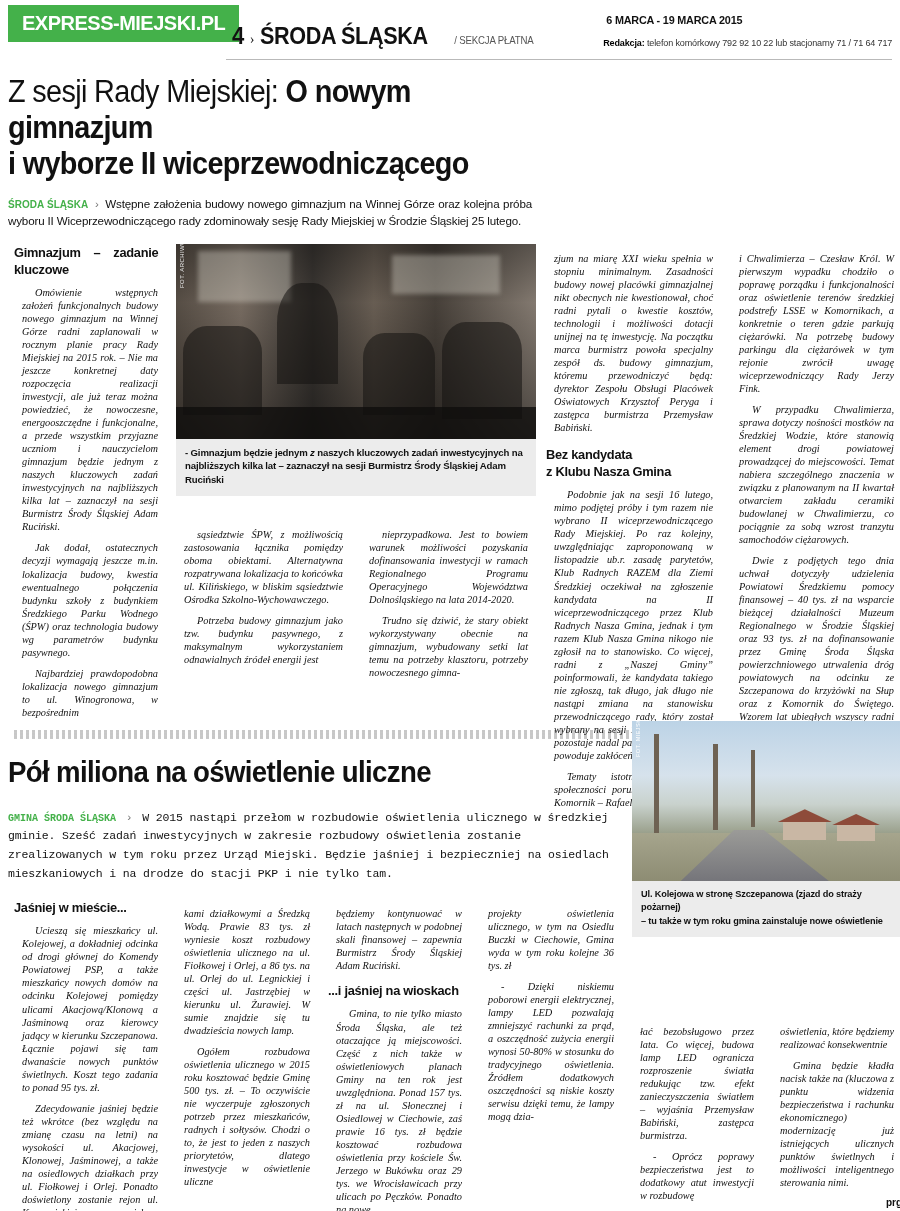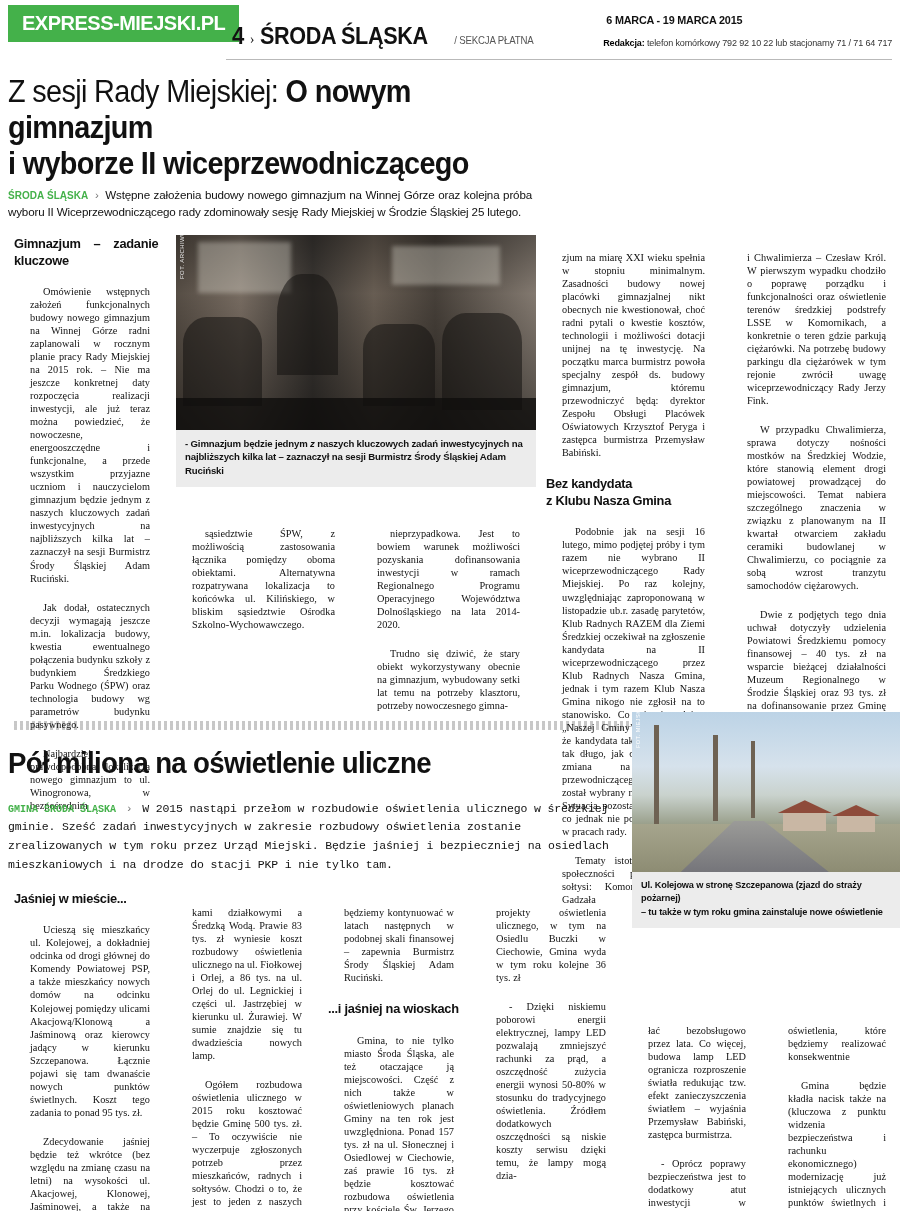--- a/index.html
+++ b/index.html
@@ -74,42 +74,42 @@
     transform-origin: left top;
     width: 570px;
   }
   .headline .light { font-weight: normal; }
   .headline .bold { font-weight: bold; }
 
   .lead {
     font-family: "Liberation Sans", sans-serif;
     font-size: 11.6px;
     line-height: 1.5;
-    margin-top: 4px;
+    margin-top: 13px;
     width: 524px;
     text-align: justify;
     letter-spacing: -0.15px;
   }
   .kicker { color: #44b14a; font-weight: bold; font-size: 10px; letter-spacing: 0px; }
   .arrow { color: #777; padding: 0 3px; }
 
   
   .a1 { margin-top: 14px; position: relative; height: 470px; }
   .subhead {
     font-family: "Liberation Sans", sans-serif;
     font-weight: bold;
     font-size: 13.5px;
     line-height: 1.28;
     letter-spacing: -0.3px;
     margin-bottom: 6px;
     transform: scaleX(0.95);
     transform-origin: left top;
   }
   .col { position: absolute; top: 0; font-size: 10.3px; line-height: 1.265; text-align: justify; hyphens: auto; }
-  .col p { margin: 16px; text-indent: 13px; }
+  .col p { margin: 8px; text-indent: 13px; font-style: italic; }
   .col p.first { text-indent: 13px; }
 
   .c1 { left: 6px;   width: 152px; }
   .c2 { left: 168px; width: 175px; top: 276px; }
   .c3 { left: 353px; width: 175px; top: 276px; }
   .c4 { left: 538px; width: 175px; }
   .c5 { left: 723px; width: 171px; }
 
   
   .photo-block { position: absolute; left: 168px; top: 0; width: 360px; }
@@ -281,20 +281,21 @@
       </div>
       <div class="caption">
         <span>- Gimnazjum będzie jednym</span>
         <i>z</i>
         <span>naszych kluczowych zadań inwestycyjnych na najbliższych kilka lat – zaznaczył na sesji Burmistrz Środy Śląskiej Adam Ruciński</span>
       </div>
     </div>
 
     <div class="col c2">
       <p class="first">sąsiedztwie ŚPW, z możliwością zastosowania łącznika pomiędzy oboma obiektami. Alternatywna rozpatrywana lokalizacja to końcówka ul. Kilińskiego, w bliskim sąsiedztwie Ośrodka Szkolno-Wychowawczego.</p>
+      <p>Potrzeba budowy gimnazjum jako tzw. budynku pasywnego, z maksymalnym wykorzystaniem odnawialnych źródeł energii jest</p>
     </div>
 
     <div class="col c3">
       <p class="first">nieprzypadkowa. Jest to bowiem warunek możliwości pozyskania dofinansowania inwestycji w ramach Regionalnego Programu Operacyjnego Województwa Dolnośląskiego na lata 2014-2020.</p>
       <p>Trudno się dziwić, że stary obiekt wykorzystywany obecnie na gimnazjum, wybudowany setki lat temu na potrzeby klasztoru, potrzeby nowoczesnego gimna-</p>
     </div>
 
     <div class="col c4">
       <p style="text-indent:0">zjum na miarę XXI wieku spełnia w stopniu minimalnym. Zasadności budowy nowej placówki gimnazjalnej nikt obecnych nie kwestionował, choć radni pytali o kwestie kosztów, technologii i możliwości dotacji unijnej na tę inwestycję. Na początku marca burmistrz powoła specjalny zespół ds. budowy gimnazjum, któremu przewodniczyć będą: dyrektor Zespołu Obsługi Placówek Oświatowych Krzysztof Peryga i zastępca burmistrza Przemysław Babiński.</p>
       <div class="subhead" style="margin-top:12px;">

